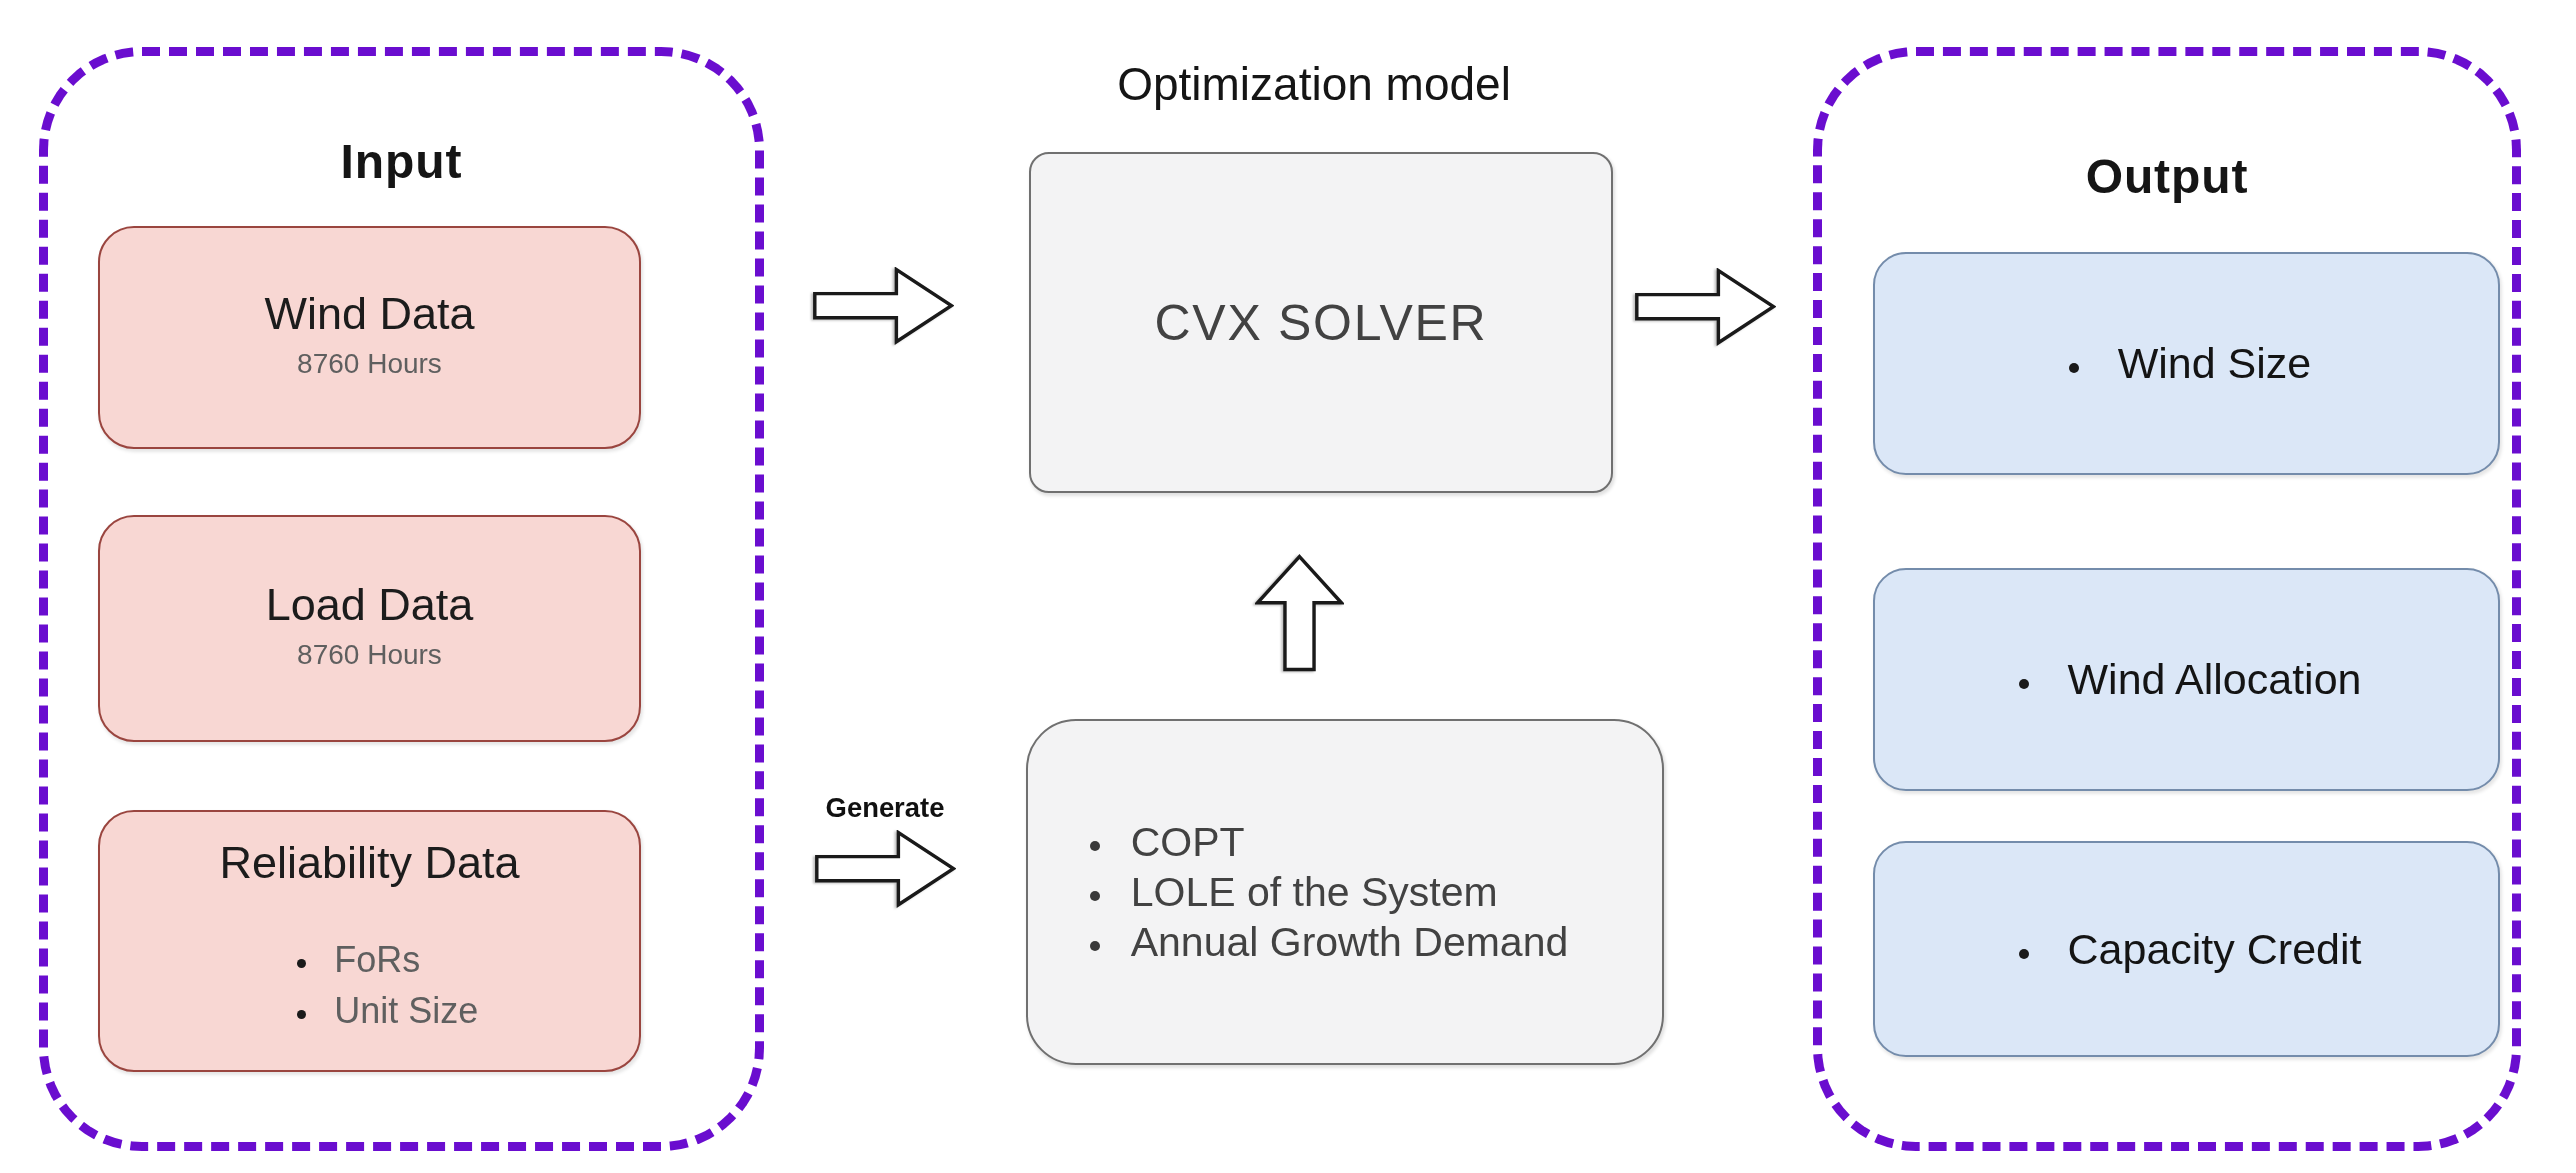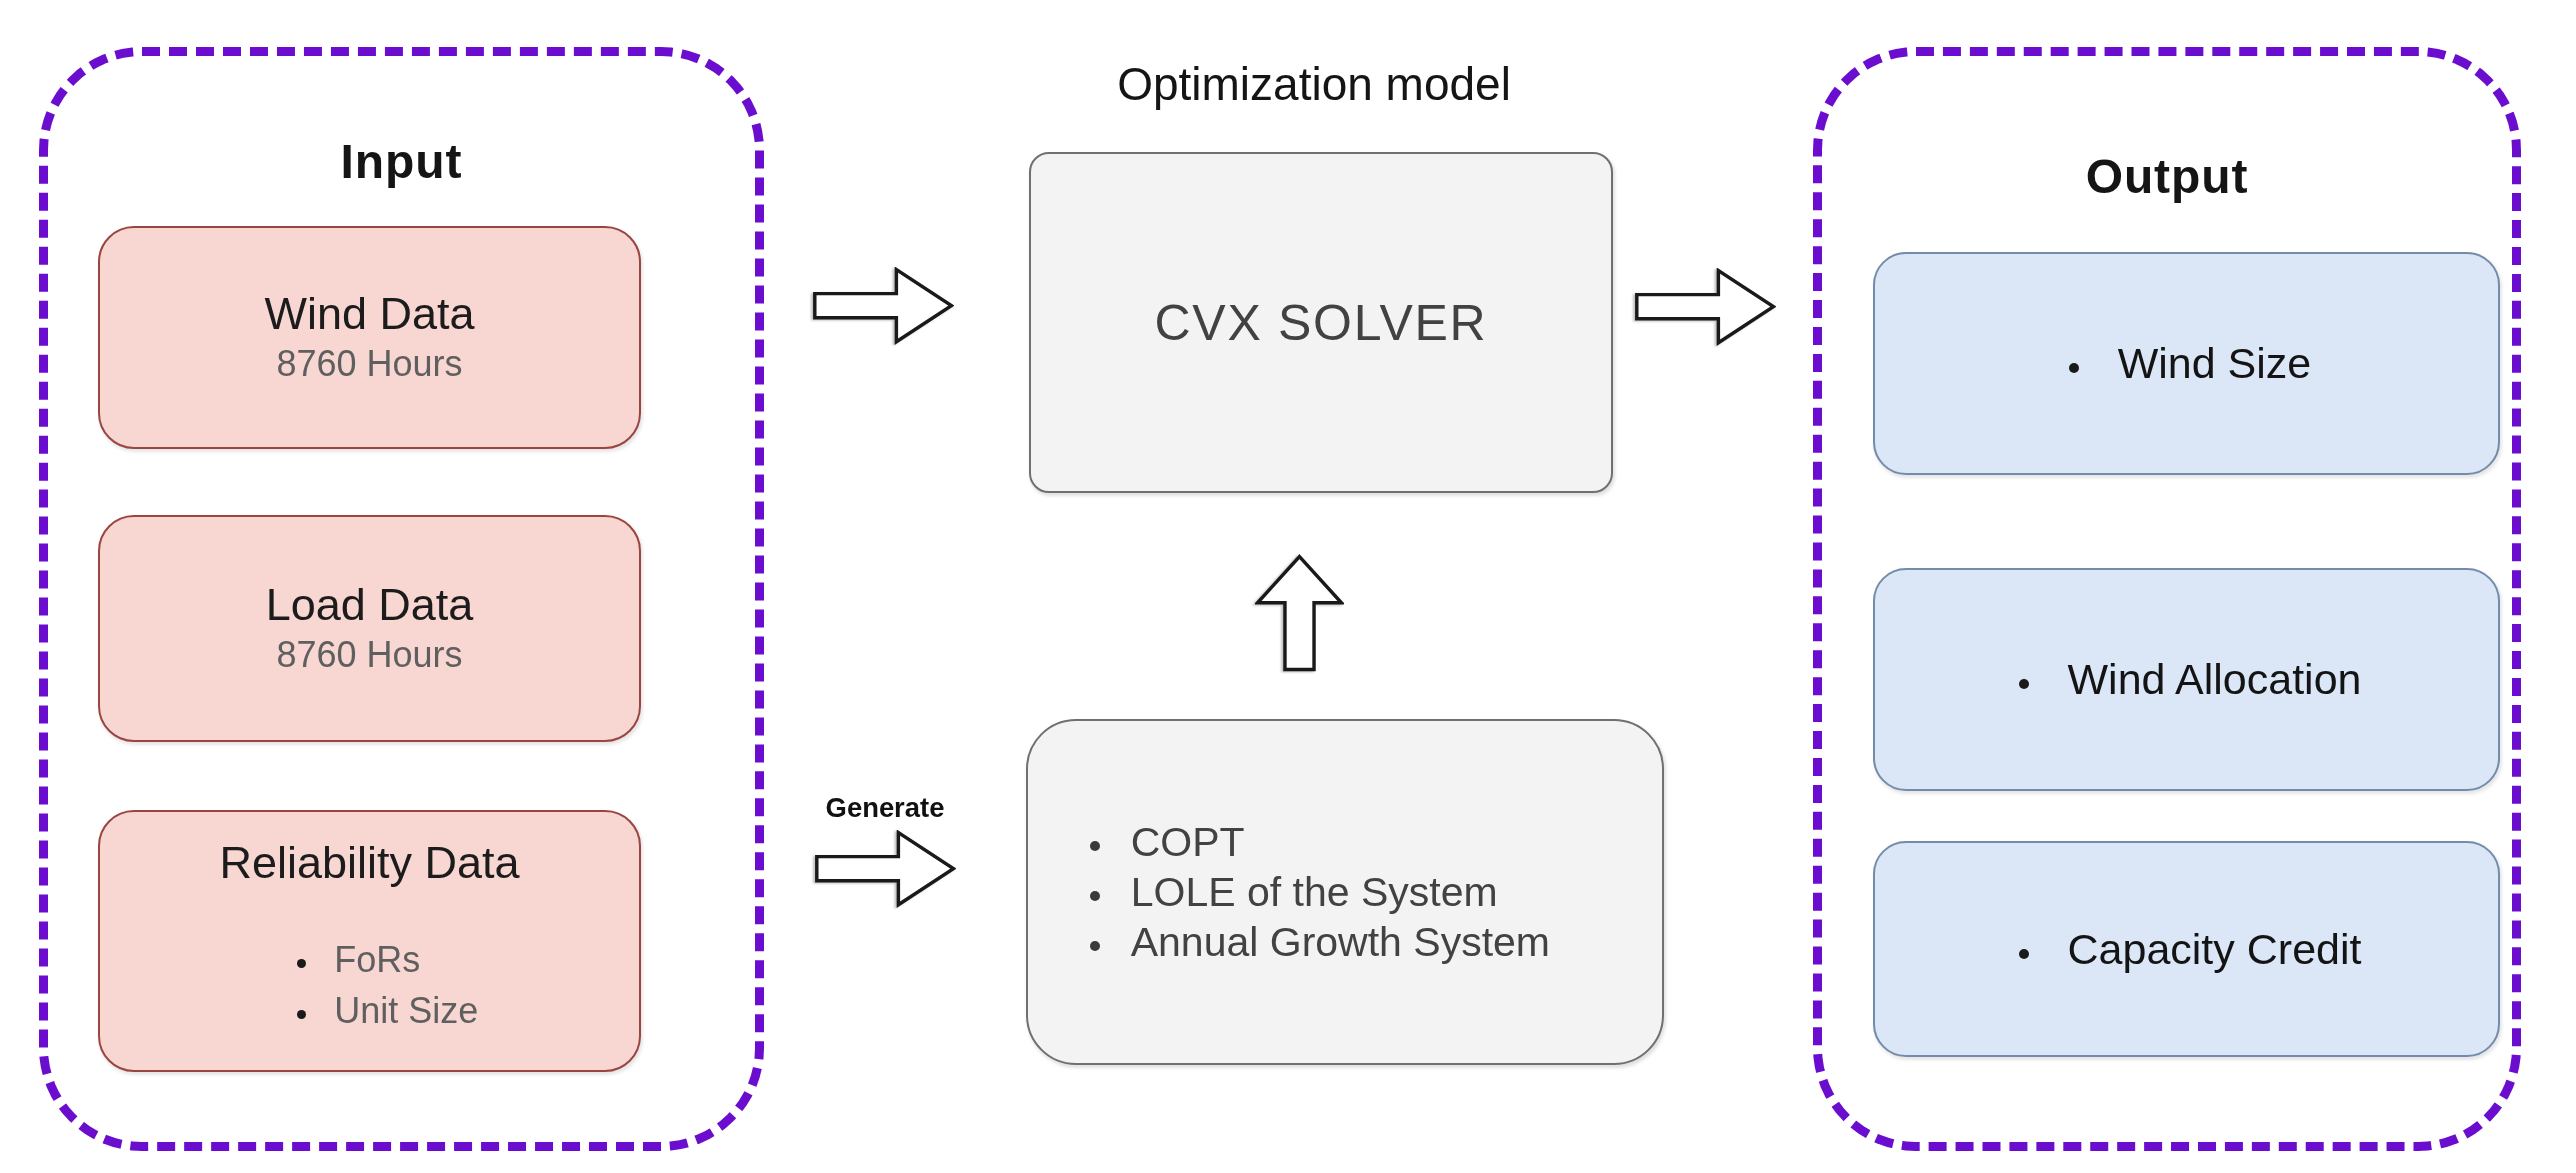--- a/index.html
+++ b/index.html
@@ -55,21 +55,21 @@
   #box-wind-data        { top: 170px; height: 223px; }  
   #box-load-data        { top: 459px; height: 227px; }
   #box-reliability-data { top: 754px; height: 262px; justify-content: flex-start; }
 
   .box-title {
     font-size: 45px;
     line-height: 53px;
     color: #1c1c1c;
   }
   .box-subtitle {
-    font-size: 36px;
+    font-size: 28px;
     line-height: 48px;
     color: var(--c-secondary-text, #5f5f5f);
   }
   #box-reliability-data .box-title { margin-top: 24px; }
 
   .bullet-list {
     margin: 0; padding: 0 0 0 60px;
     list-style: disc;
     text-align: left;
   }
@@ -178,21 +178,21 @@
 <h2 class="abs" id="optimization-title" style="margin:0; font-weight:400;">Optimization model</h2>
 
 <div class="node-box gray-box" id="cvx-box">
   <span>CVX SOLVER</span>
 </div>
 
 <div class="node-box gray-box" id="constraints-box">
   <ul class="bullet-list">
     <li>COPT</li>
     <li>LOLE of the System</li>
-    <li>Annual Growth System</li>
+    <li>Annual Growth Demand</li>
   </ul>
 </div>
 
 <div class="abs" id="generate-label">Generate</div>
 
 <svg class="flow-arrow" style="left:813px; top:267px;" width="141" height="79" viewBox="0 0 164 92">
   <polygon points="2,31 97,31 97,3 161,45 97,87 97,59 2,59"></polygon>
 </svg>
 
 <svg class="flow-arrow" style="left:815px; top:830px;" width="141" height="79" viewBox="0 0 164 92">

